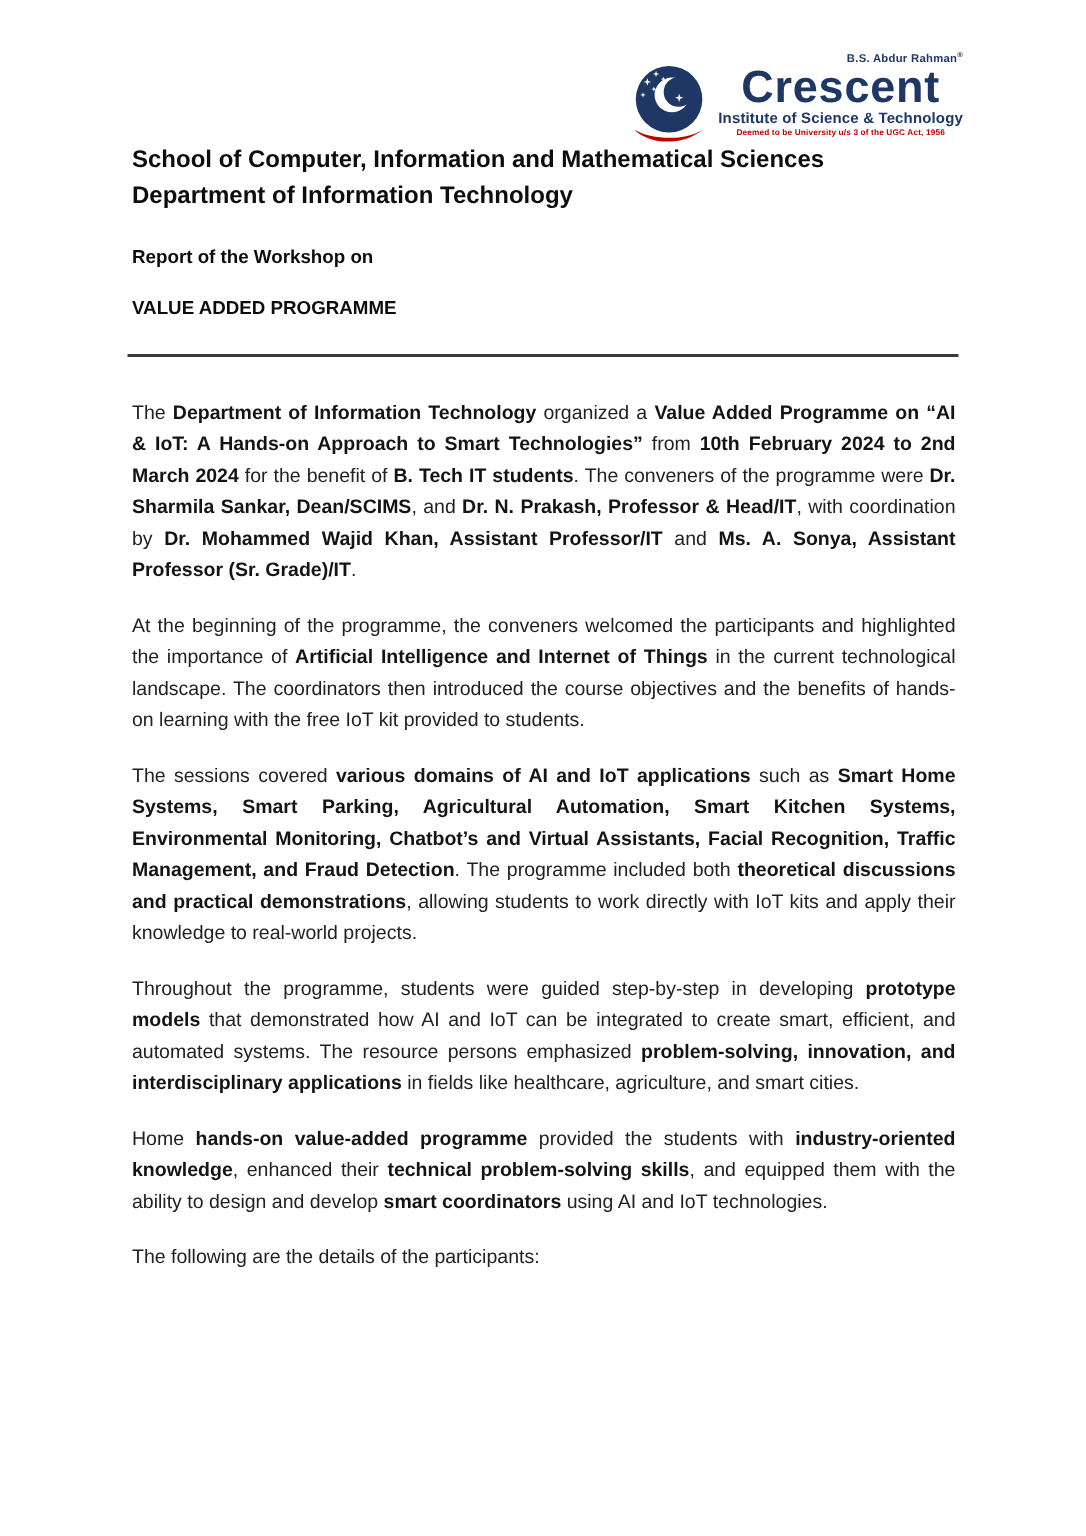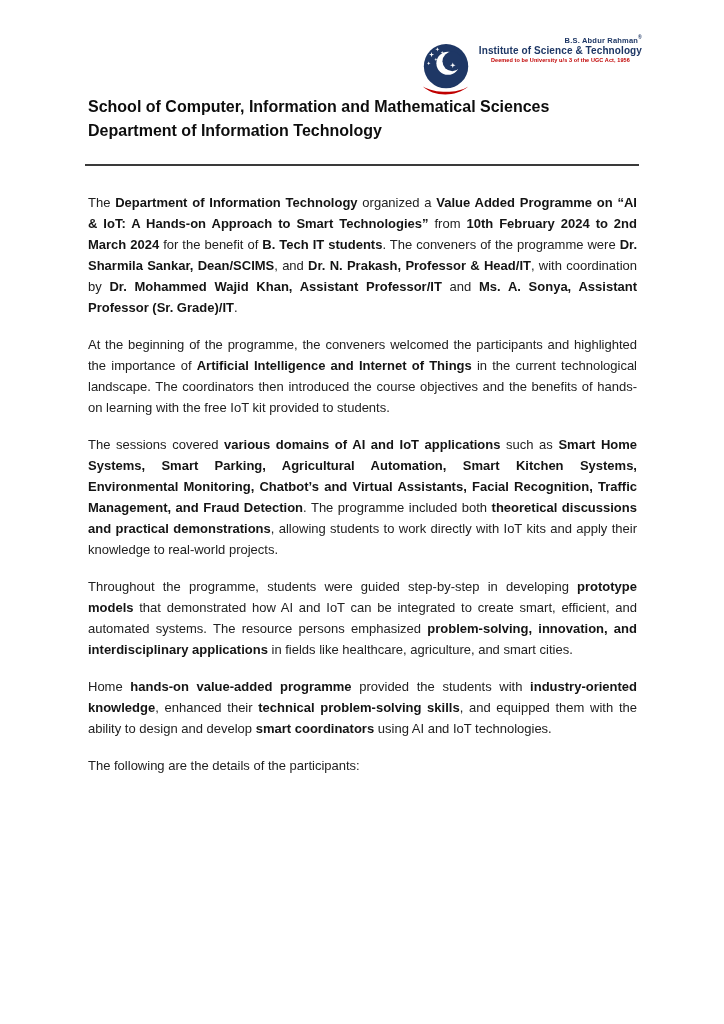--- a/index.html
+++ b/index.html
@@ -80,28 +80,31 @@
       <path d="M0,-2.4 L0.6,-0.6 L2.4,0 L0.6,0.6 L0,2.4 L-0.6,0.6 L-2.4,0 L-0.6,-0.6 Z" transform="translate(12,13) scale(1.1)" fill="#ffffff"></path>
       <path d="M0,-2.4 L0.6,-0.6 L2.4,0 L0.6,0.6 L0,2.4 L-0.6,0.6 L-2.4,0 L-0.6,-0.6 Z" transform="translate(18,7.5) scale(0.9)" fill="#ffffff"></path>
       <path d="M0,-2.4 L0.6,-0.6 L2.4,0 L0.6,0.6 L0,2.4 L-0.6,0.6 L-2.4,0 L-0.6,-0.6 Z" transform="translate(9,22) scale(0.8)" fill="#ffffff"></path>
       <path d="M0,-2.4 L0.6,-0.6 L2.4,0 L0.6,0.6 L0,2.4 L-0.6,0.6 L-2.4,0 L-0.6,-0.6 Z" transform="translate(16.5,18) scale(0.75)" fill="#ffffff"></path>
       <path d="M0,-2.4 L0.6,-0.6 L2.4,0 L0.6,0.6 L0,2.4 L-0.6,0.6 L-2.4,0 L-0.6,-0.6 Z" transform="translate(23,11) scale(0.7)" fill="#ffffff"></path>
 
       <path d="M3,46 C13,56 36,58 50,46 C38,54 15,53 3,46 Z" fill="#c00000"></path>
     </svg>
     <div class="logo-text">
       <div class="lg-tm"><span>B.S. Abdur Rahman</span><span class="reg">®</span></div>
+      <div class="lg-name">Crescent</div>
       <div class="lg-sub">Institute of Science &amp; Technology</div>
       <div class="lg-tag">Deemed to be University u/s 3 of the UGC Act, 1956</div>
     </div>
   </div>
 
   <div class="content">
     <p class="hline h-school">School of Computer, Information and Mathematical Sciences</p>
     <p class="hline h-dept">Department of Information Technology</p>
+    <p class="hline h-report">Report of the Workshop on</p>
+    <p class="hline h-vap">VALUE ADDED PROGRAMME</p>
     <hr class="divider">
     <div class="body-text" id="paragraphs">
         <p><span>The </span><b>Department of Information Technology</b><span> organized a </span><b>Value Added Programme on “AI &amp; IoT: A Hands-on Approach to Smart Technologies”</b><span> from </span><b>10th February 2024 to 2nd March 2024</b><span> for the benefit of </span><b>B. Tech IT students</b><span>. The conveners of the programme were </span><b>Dr. Sharmila Sankar, Dean/SCIMS</b><span>, and </span><b>Dr. N. Prakash, Professor &amp; Head/IT</b><span>, with coordination by </span><b>Dr. Mohammed Wajid Khan, Assistant Professor/IT</b><span> and </span><b>Ms. A. Sonya, Assistant Professor (Sr. Grade)/IT</b><span>.</span></p>
         <p><span>At the beginning of the programme, the conveners welcomed the participants and highlighted the importance of </span><b>Artificial Intelligence and Internet of Things</b><span> in the current technological landscape. The coordinators then introduced the course objectives and the benefits of hands-on learning with the free IoT kit provided to students.</span></p>
         <p><span>The sessions covered </span><b>various domains of AI and IoT applications</b><span> such as </span><b>Smart Home Systems, Smart Parking, Agricultural Automation, Smart Kitchen Systems, Environmental Monitoring, Chatbot’s and Virtual Assistants, Facial Recognition, Traffic Management, and Fraud Detection</b><span>. The programme included both </span><b>theoretical discussions and practical demonstrations</b><span>, allowing students to work directly with IoT kits and apply their knowledge to real-world projects.</span></p>
         <p><span>Throughout the programme, students were guided step-by-step in developing </span><b>prototype models</b><span> that demonstrated how AI and IoT can be integrated to create smart, efficient, and automated systems. The resource persons emphasized </span><b>problem-solving, innovation, and interdisciplinary applications</b><span> in fields like healthcare, agriculture, and smart cities.</span></p>
         <p><span>Home </span><b>hands-on value-added programme</b><span> provided the students with </span><b>industry-oriented knowledge</b><span>, enhanced their </span><b>technical problem-solving skills</b><span>, and equipped them with the ability to design and develop </span><b>smart coordinators</b><span> using AI and IoT technologies.</span></p>
         <p><span>The following are the details of the participants:</span></p>
       </div>
   </div>

